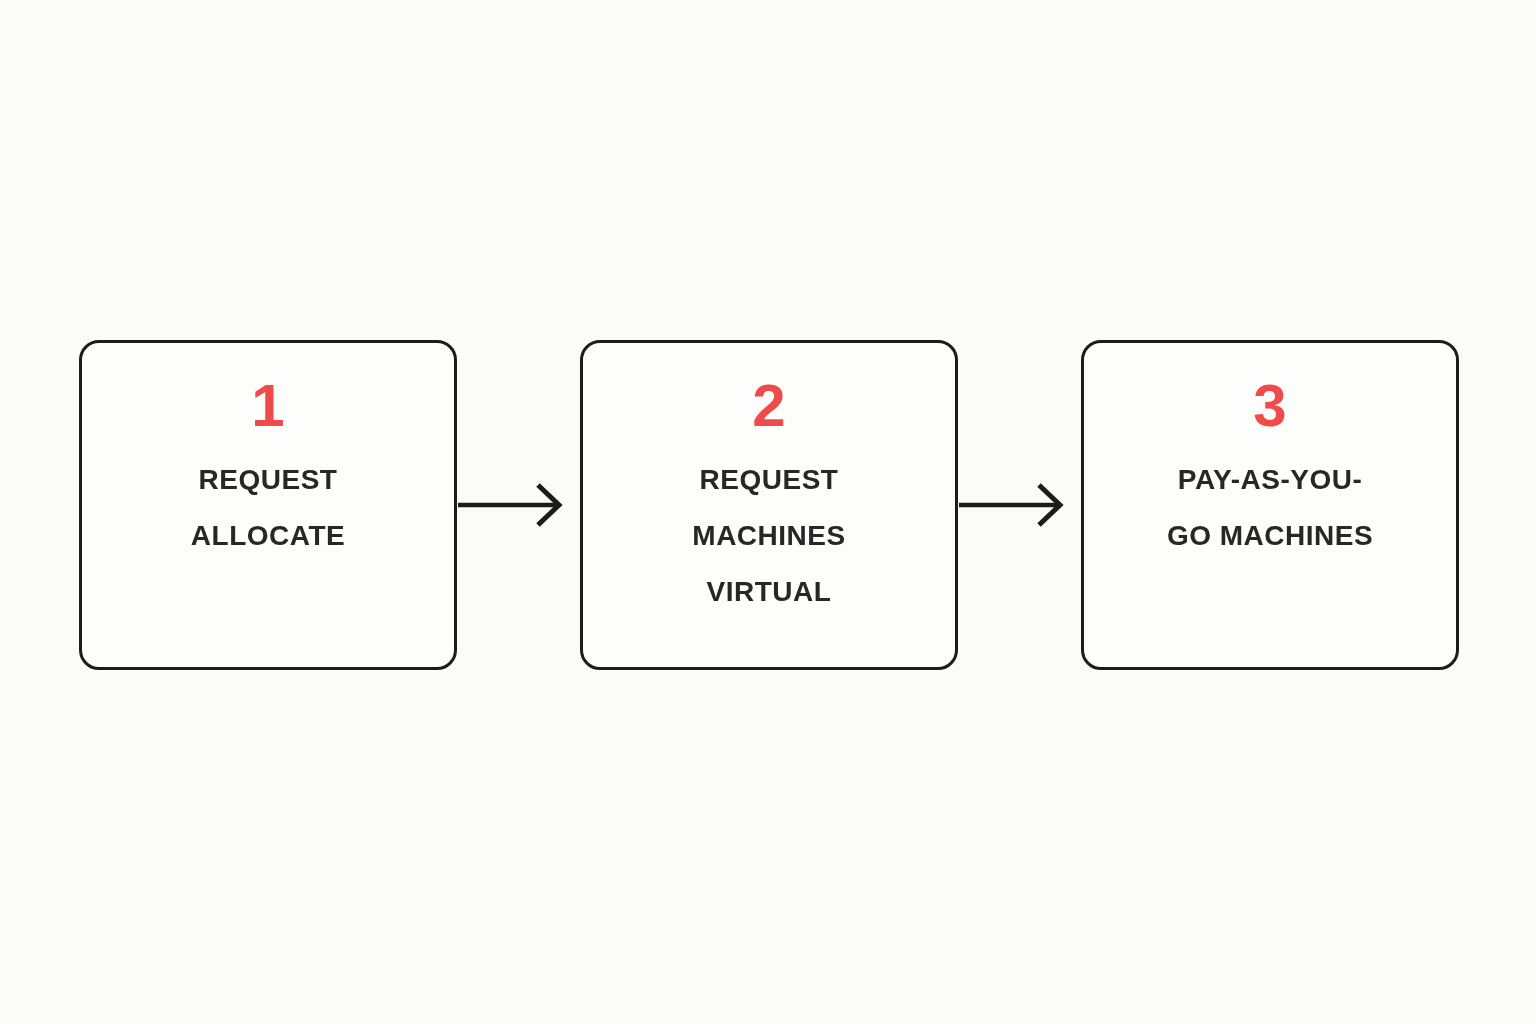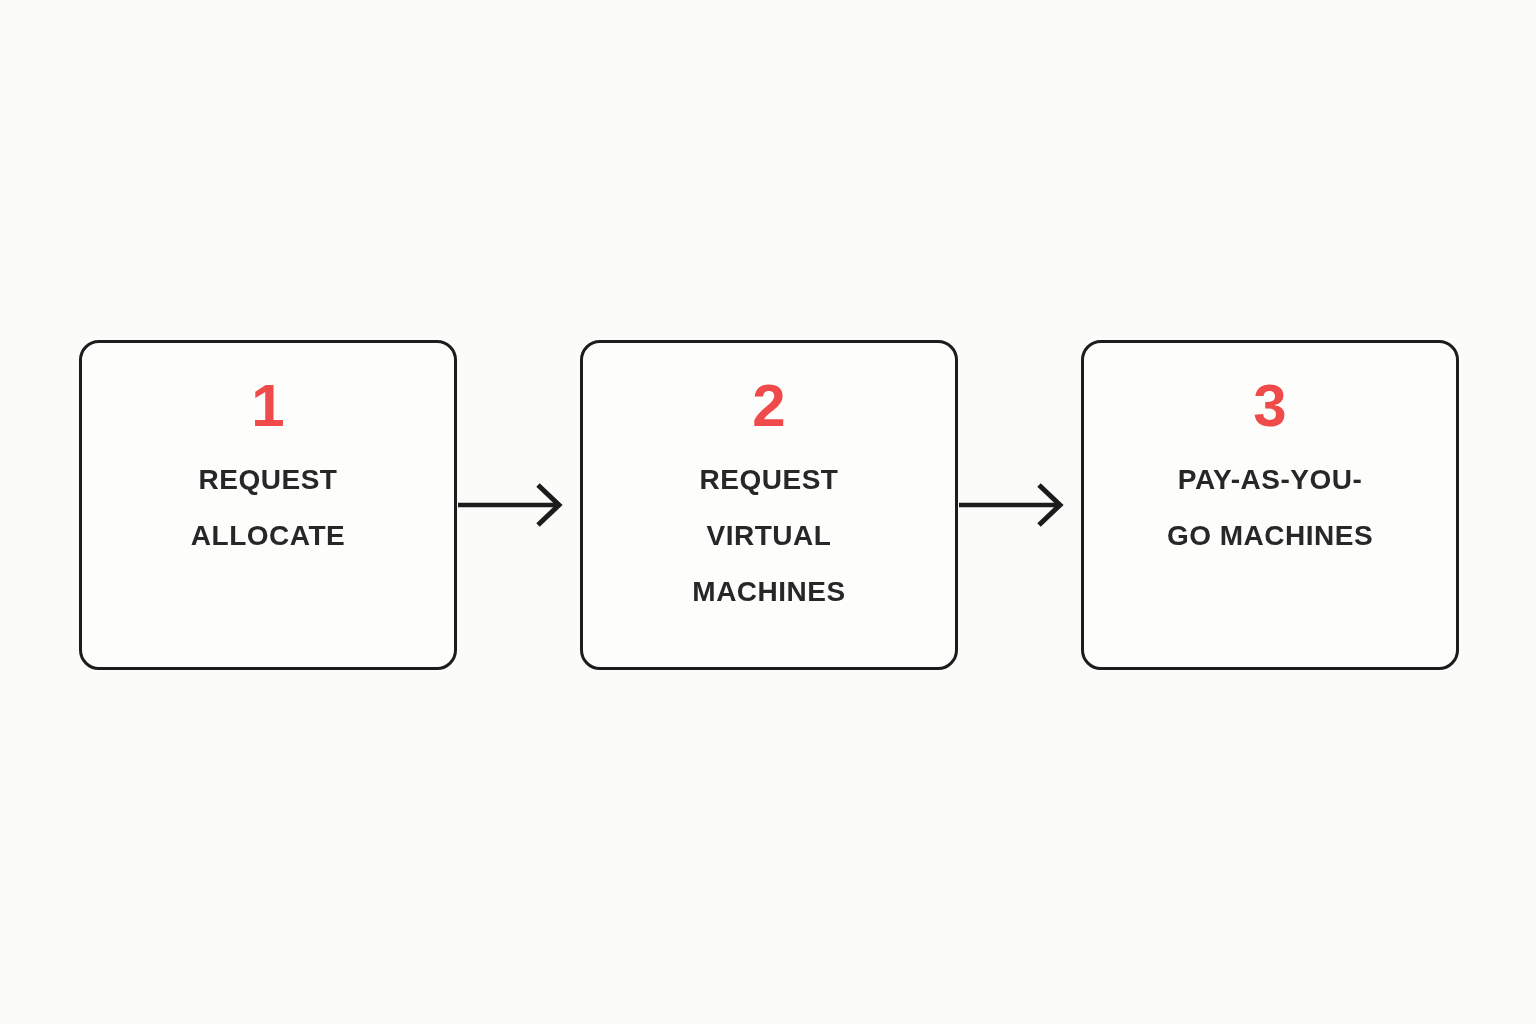--- a/index.html
+++ b/index.html
@@ -82,22 +82,22 @@
     <svg width="123" height="62" viewBox="0 0 123 62" aria-hidden="true">
       <path d="M1 31 H101" stroke="currentColor" stroke-width="4.5" fill="none"></path>
       <path d="M81 11 L102 31 L81 51" stroke="currentColor" stroke-width="5" fill="none" stroke-linejoin="miter"></path>
     </svg>
   </div>
 
   <div class="step-box">
     <div class="step-number">2</div>
     <div>
       <span class="step-line">REQUEST</span>
+      <span class="step-line">MACHINES</span>
       <span class="step-line">VIRTUAL</span>
-      <span class="step-line">MACHINES</span>
     </div>
   </div>
 
   <div class="arrow-cell">
     <svg width="123" height="62" viewBox="0 0 123 62" aria-hidden="true">
       <path d="M1 31 H101" stroke="currentColor" stroke-width="4.5" fill="none"></path>
       <path d="M81 11 L102 31 L81 51" stroke="currentColor" stroke-width="5" fill="none" stroke-linejoin="miter"></path>
     </svg>
   </div>
 

